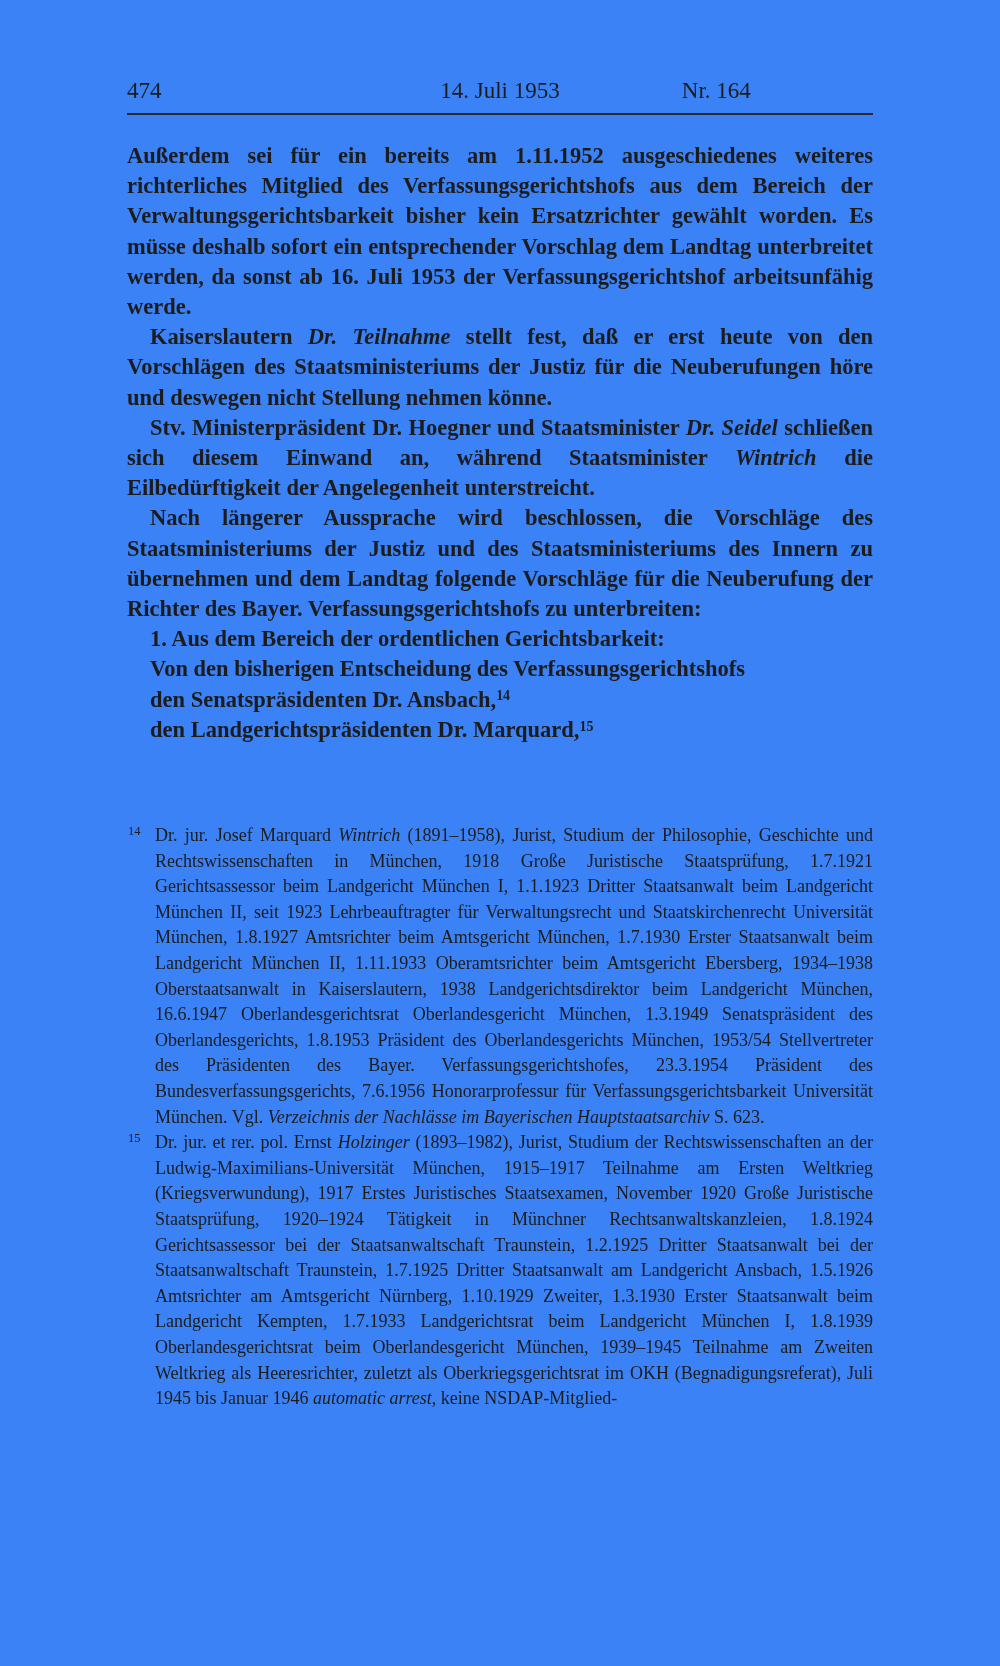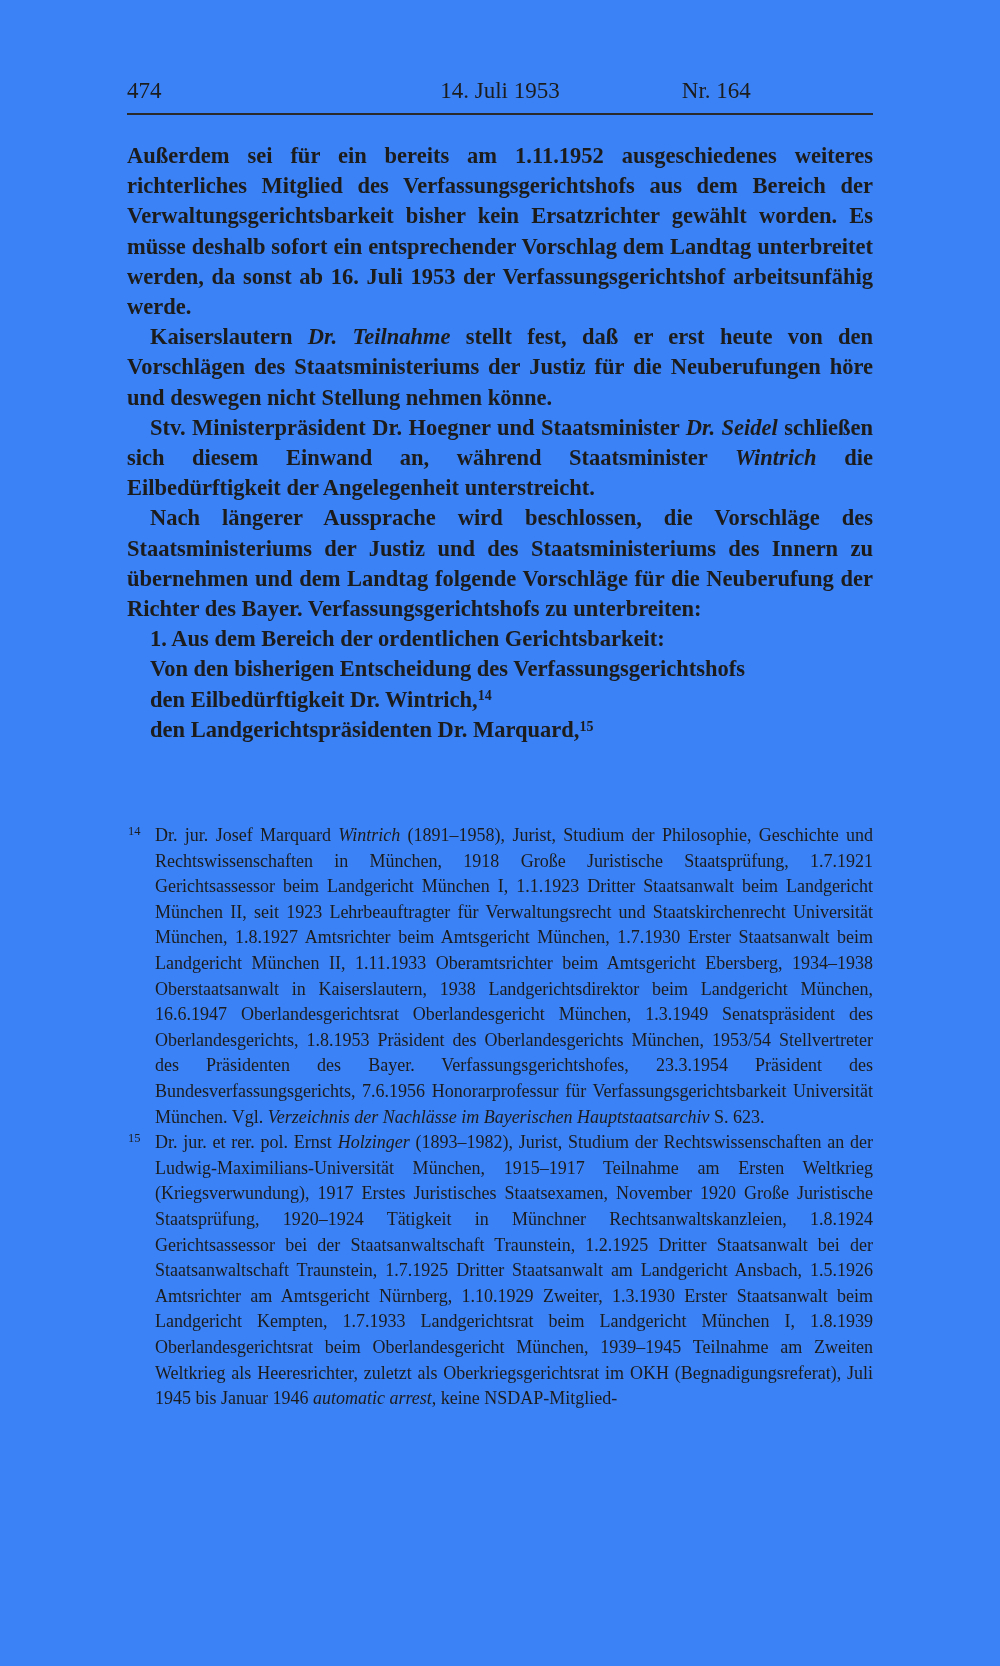--- a/index.html
+++ b/index.html
@@ -79,21 +79,21 @@
 
   <hr class="header-rule">
 
   <div class="body-text">
       <p class="par"><span>Außerdem sei für ein bereits am 1.11.1952 ausgeschiedenes weiteres richterliches Mitglied des Verfassungsgerichtshofs aus dem Bereich der Verwaltungsgerichtsbarkeit bisher kein Ersatzrichter gewählt worden. Es müsse deshalb sofort ein entsprechender Vorschlag dem Landtag unterbreitet werden, da sonst ab 16. Juli 1953 der Verfassungsgerichtshof arbeitsunfähig werde.</span></p>
       <p class="par indent"><span>Kaiserslautern </span><em>Dr. Teilnahme</em><span> stellt fest, daß er erst heute von den Vorschlägen des Staatsministeriums der Justiz für die Neuberufungen höre und deswegen nicht Stellung nehmen könne.</span></p>
       <p class="par indent"><span>Stv. Ministerpräsident Dr. Hoegner und Staatsminister </span><em>Dr. Seidel</em><span> schließen sich diesem Einwand an, während Staatsminister </span><em>Wintrich</em><span> die Eilbedürftigkeit der Angelegenheit unterstreicht.</span></p>
       <p class="par indent"><span>Nach längerer Aussprache wird beschlossen, die Vorschläge des Staatsministeriums der Justiz und des Staatsministeriums des Innern zu übernehmen und dem Landtag folgende Vorschläge für die Neuberufung der Richter des Bayer. Verfassungsgerichtshofs zu unterbreiten:</span></p>
       <p class="par indent plain"><span>1. Aus dem Bereich der ordentlichen Gerichtsbarkeit:</span></p>
       <p class="par indent plain"><span>Von den bisherigen Entscheidung des Verfassungsgerichtshofs</span></p>
-      <p class="par indent plain"><span>den Eilbedürftigkeit Dr. Wintrich,</span><sup>14</sup></p>
+      <p class="par indent plain"><span>den Senatspräsidenten Dr. Ansbach,</span><sup>14</sup></p>
       <p class="par indent plain"><span>den Landgerichtspräsidenten Dr. Marquard,</span><sup>15</sup></p>
     </div>
 
   <div class="footnotes">
       <div class="footnote"><span class="fn-marker">14</span><span><span>Dr. jur. Josef Marquard </span><em>Wintrich</em><span> (1891–1958), Jurist, Studium der Philosophie, Geschichte und Rechtswissenschaften in München, 1918 Große Juristische Staatsprüfung, 1.7.1921 Gerichtsassessor beim Landgericht München I, 1.1.1923 Dritter Staatsanwalt beim Landgericht München II, seit 1923 Lehrbeauftragter für Verwaltungsrecht und Staatskirchenrecht Universität München, 1.8.1927 Amtsrichter beim Amtsgericht München, 1.7.1930 Erster Staatsanwalt beim Landgericht München II, 1.11.1933 Oberamtsrichter beim Amtsgericht Ebersberg, 1934–1938 Oberstaatsanwalt in Kaiserslautern, 1938 Landgerichtsdirektor beim Landgericht München, 16.6.1947 Oberlandesgerichtsrat Oberlandesgericht München, 1.3.1949 Senatspräsident des Oberlandesgerichts, 1.8.1953 Präsident des Oberlandesgerichts München, 1953/54 Stellvertreter des Präsidenten des Bayer. Verfassungsgerichtshofes, 23.3.1954 Präsident des Bundesverfassungsgerichts, 7.6.1956 Honorarprofessur für Verfassungsgerichtsbarkeit Universität München. Vgl. </span><em>Verzeichnis der Nachlässe im Bayerischen Hauptstaatsarchiv</em><span> S. 623.</span></span></div>
       <div class="footnote"><span class="fn-marker">15</span><span><span>Dr. jur. et rer. pol. Ernst </span><em>Holzinger</em><span> (1893–1982), Jurist, Studium der Rechtswissenschaften an der Ludwig-Maximilians-Universität München, 1915–1917 Teilnahme am Ersten Weltkrieg (Kriegsverwundung), 1917 Erstes Juristisches Staatsexamen, November 1920 Große Juristische Staatsprüfung, 1920–1924 Tätigkeit in Münchner Rechtsanwaltskanzleien, 1.8.1924 Gerichtsassessor bei der Staatsanwaltschaft Traunstein, 1.2.1925 Dritter Staatsanwalt bei der Staatsanwaltschaft Traunstein, 1.7.1925 Dritter Staatsanwalt am Landgericht Ansbach, 1.5.1926 Amtsrichter am Amtsgericht Nürnberg, 1.10.1929 Zweiter, 1.3.1930 Erster Staatsanwalt beim Landgericht Kempten, 1.7.1933 Landgerichtsrat beim Landgericht München I, 1.8.1939 Oberlandesgerichtsrat beim Oberlandesgericht München, 1939–1945 Teilnahme am Zweiten Weltkrieg als Heeresrichter, zuletzt als Oberkriegsgerichtsrat im OKH (Begnadigungsreferat), Juli 1945 bis Januar 1946 </span><em>automatic arrest</em><span>, keine NSDAP-Mitglied-</span></span></div>
     </div>
 
 </div>
 

